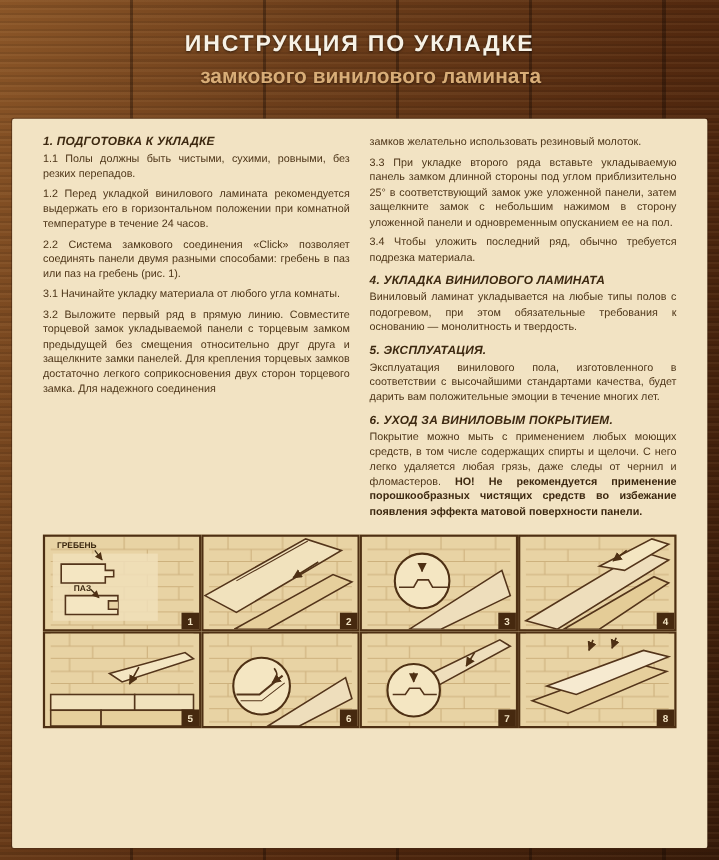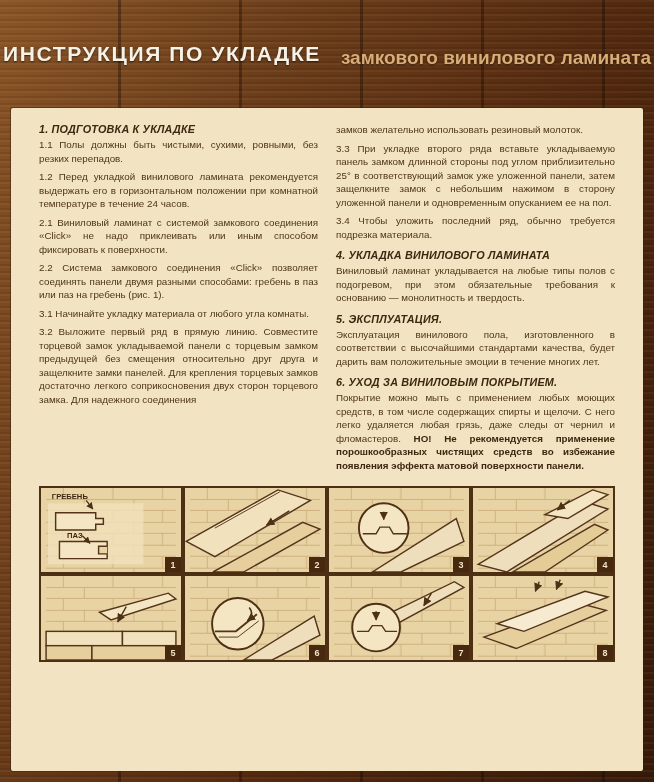--- a/index.html
+++ b/index.html
@@ -9,21 +9,21 @@
     margin:0 auto;
     overflow:hidden;
     font-family:"Liberation Sans",sans-serif;
     background:
       repeating-linear-gradient(90deg, rgba(15,6,2,0) 0 118px, rgba(15,6,2,.35) 118px 121px),
       repeating-linear-gradient(180deg, rgba(255,214,160,.05) 0 2px, rgba(0,0,0,0) 2px 5px, rgba(0,0,0,.08) 5px 7px),
       linear-gradient(115deg, #8a5527 0%, #6b3d1a 30%, #53290f 62%, #361a09 100%);
   }
   .header{
     position:absolute;top:0;left:0;right:0;height:108px;
-    display:flex;flex-direction:row;align-items:center;justify-content:center;
+    display:flex;flex-direction:column;align-items:center;justify-content:center;
   }
   .title1{
     color:#f7f2e6;font-size:21px;font-weight:bold;letter-spacing:1.6px;
     text-shadow:0 1px 2px rgba(0,0,0,.55);
   }
   .title2{
     color:#d8ad77;font-size:19px;font-weight:bold;margin-top:7px;
     text-shadow:0 1px 2px rgba(0,0,0,.45);
     margin-left:20px;
   }
@@ -84,21 +84,20 @@
     <div class="title2">замкового винилового ламината</div>
   </div>
 
   <div class="content">
 
     <div class="cols">
       <div class="col">
           <h3 class="heading">1. ПОДГОТОВКА К УКЛАДКЕ</h3>
           <p class="para">1.1 Полы должны быть чистыми, сухими, ровными, без резких перепадов.</p>
           <p class="para">1.2 Перед укладкой винилового ламината рекомендуется выдержать его в горизонтальном положении при комнатной температуре в течение 24 часов.</p>
-          <p class="para">2.1 Виниловый ламинат с системой замкового соединения «Click» не надо приклеивать или иным способом фиксировать к поверхности.</p>
           <p class="para">2.2 Система замкового соединения «Click» позволяет соединять панели двумя разными способами: гребень в паз или паз на гребень (рис. 1).</p>
           <p class="para">3.1 Начинайте укладку материала от любого угла комнаты.</p>
           <p class="para">3.2 Выложите первый ряд в прямую линию. Совместите торцевой замок укладываемой панели с торцевым замком предыдущей без смещения относительно друг друга и защелкните замки панелей. Для крепления торцевых замков достаточно легкого соприкосновения двух сторон торцевого замка. Для надежного соединения</p>
         </div>
       <div class="col">
           <p class="para">замков желательно использовать резиновый молоток.</p>
           <p class="para">3.3 При укладке второго ряда вставьте укладываемую панель замком длинной стороны под углом приблизительно 25° в соответствующий замок уже уложенной панели, затем защелкните замок с небольшим нажимом в сторону уложенной панели и одновременным опусканием ее на пол.</p>
           <p class="para">3.4 Чтобы уложить последний ряд, обычно требуется подрезка материала.</p>
           <h3 class="heading">4. УКЛАДКА ВИНИЛОВОГО ЛАМИНАТА</h3>
           <p class="para">Виниловый ламинат укладывается на любые типы полов с подогревом, при этом обязательные требования к основанию — монолитность и твердость.</p>

